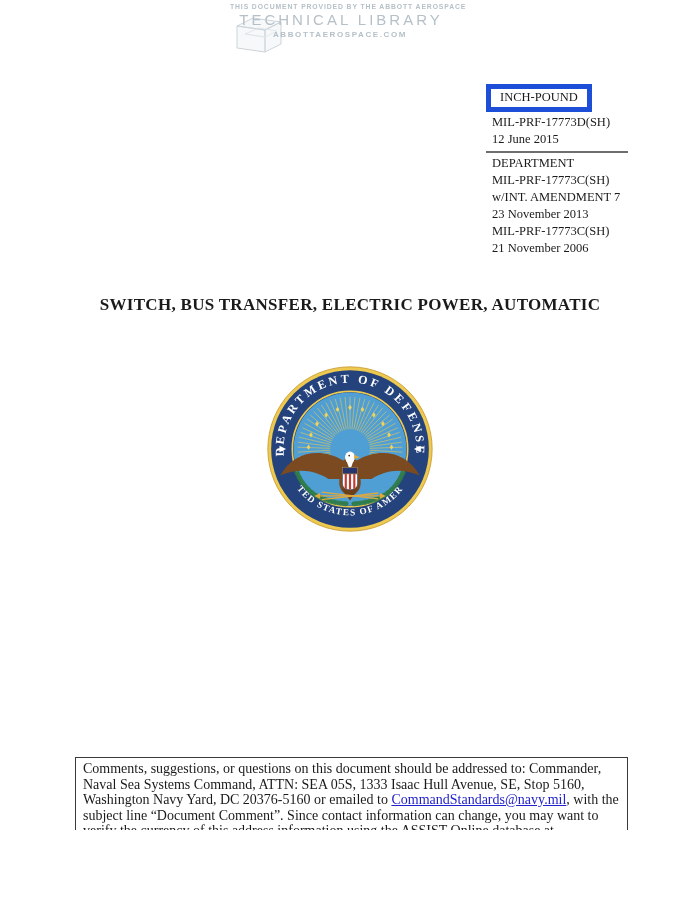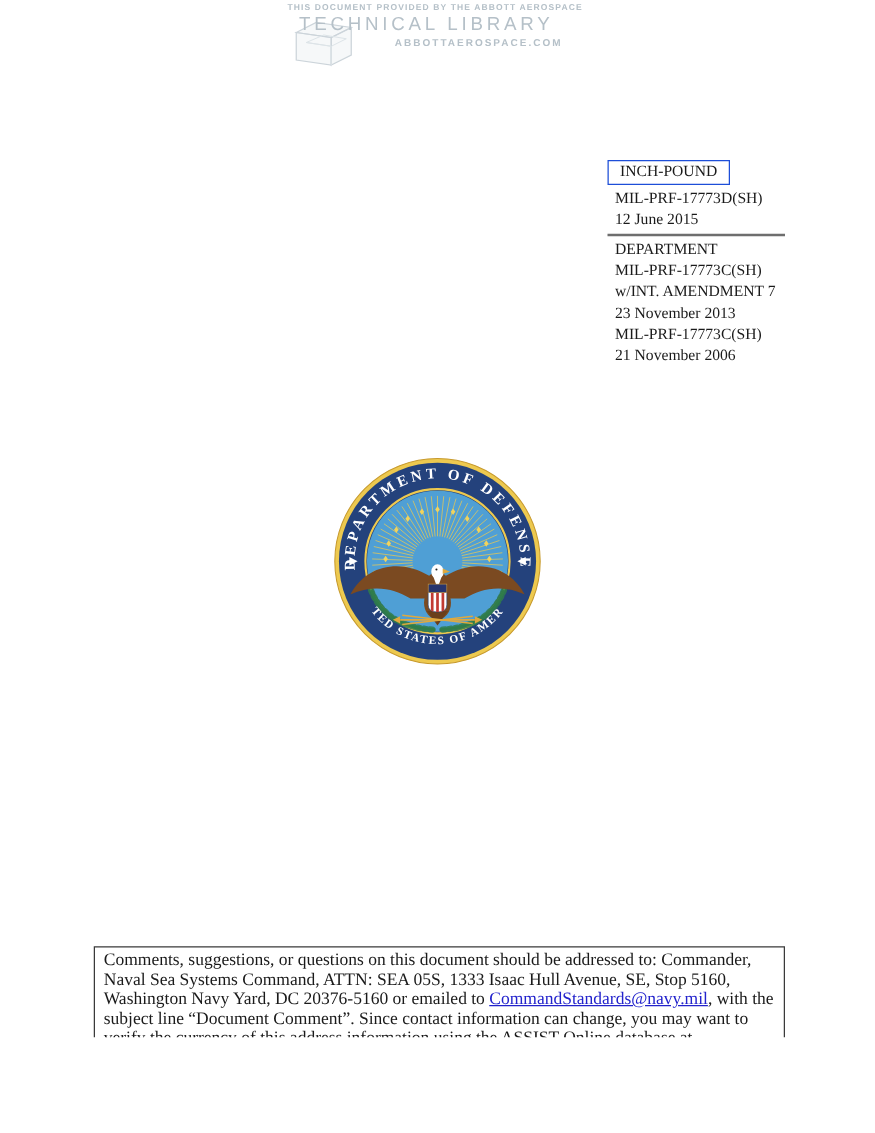--- a/index.html
+++ b/index.html
@@ -9,25 +9,25 @@
     background:#ffffff;
     font-family:"Liberation Serif", serif;
     color:#1a1a1a;
     overflow:hidden;
   }
   
   .wm{position:absolute;left:230px;top:3px;width:222px;color:#b5c0c8;
       font-family:"Liberation Sans", sans-serif;user-select:none;}
   .wm-line1{font-size:6.8px;letter-spacing:0.9px;text-align:center;white-space:nowrap;font-weight:bold;}
   .wm-line2{font-size:15px;letter-spacing:3px;text-align:center;white-space:nowrap;margin-top:1px;font-weight:500;}
-  .wm-line3{font-size:8px;letter-spacing:1.6px;text-align:right;white-space:nowrap;margin-top:2px;font-weight:bold;padding-right:2px;}
+  .wm-line3{font-size:8px;letter-spacing:1.6px;text-align:center;white-space:nowrap;margin-top:2px;font-weight:bold;padding-right:2px;}
   .wm-cube{position:absolute;left:228px;top:9px;}
   
   .docinfo{position:absolute;left:486px;top:84px;width:142px;font-size:12.5px;line-height:17px;}
-  .inchpound{display:inline-block;border:1px solid #1d4ed8;padding:0px 9px 1px 9px;margin-bottom:2px;margin-top:44px;}
+  .inchpound{display:inline-block;border:5px solid #1d4ed8;padding:0px 9px 1px 9px;margin-bottom:2px;}
   .docline{padding-left:6px;white-space:nowrap;}
   .docrule{height:2px;background:#6e6e6e;margin:3px 0 2px 0;width:142px;}
   
   .title{position:absolute;top:258px;left:0;width:700px;text-align:center;
          font-size:22px;font-weight:bold;letter-spacing:0.4px;}
   .subtitle{position:absolute;top:295px;left:0;width:700px;text-align:center;
          font-size:17px;font-weight:bold;letter-spacing:0.3px;}
   
   .seal{position:absolute;left:267px;top:366px;width:166px;height:166px;}
   
@@ -69,20 +69,21 @@
     <div class="docline">12 June 2015</div>
     <div class="docrule"></div>
     <div class="docline">DEPARTMENT</div>
     <div class="docline">MIL-PRF-17773C(SH)</div>
     <div class="docline">w/INT. AMENDMENT 7</div>
     <div class="docline">23 November 2013</div>
     <div class="docline">MIL-PRF-17773C(SH)</div>
     <div class="docline">21 November 2006</div>
   </div>
 
+  <div class="subtitle">SWITCH, BUS TRANSFER, ELECTRIC POWER, AUTOMATIC</div>
 
   <div class="seal">
     <svg width="166" height="166" viewBox="0 0 200 200">
       <defs>
         <path id="topArc" d="M24.8,127.4 A80,80 0 1 1 175.2,127.4"></path>
         <path id="botArc" d="M34.5,145.9 A80,80 0 0 0 165.5,145.9"></path>
         <clipPath id="shieldClip">
             <path d="M91,130 h18 v12 q0,7 -9,7 q-9,0 -9,-7 Z"></path>
           </clipPath>
       </defs>

